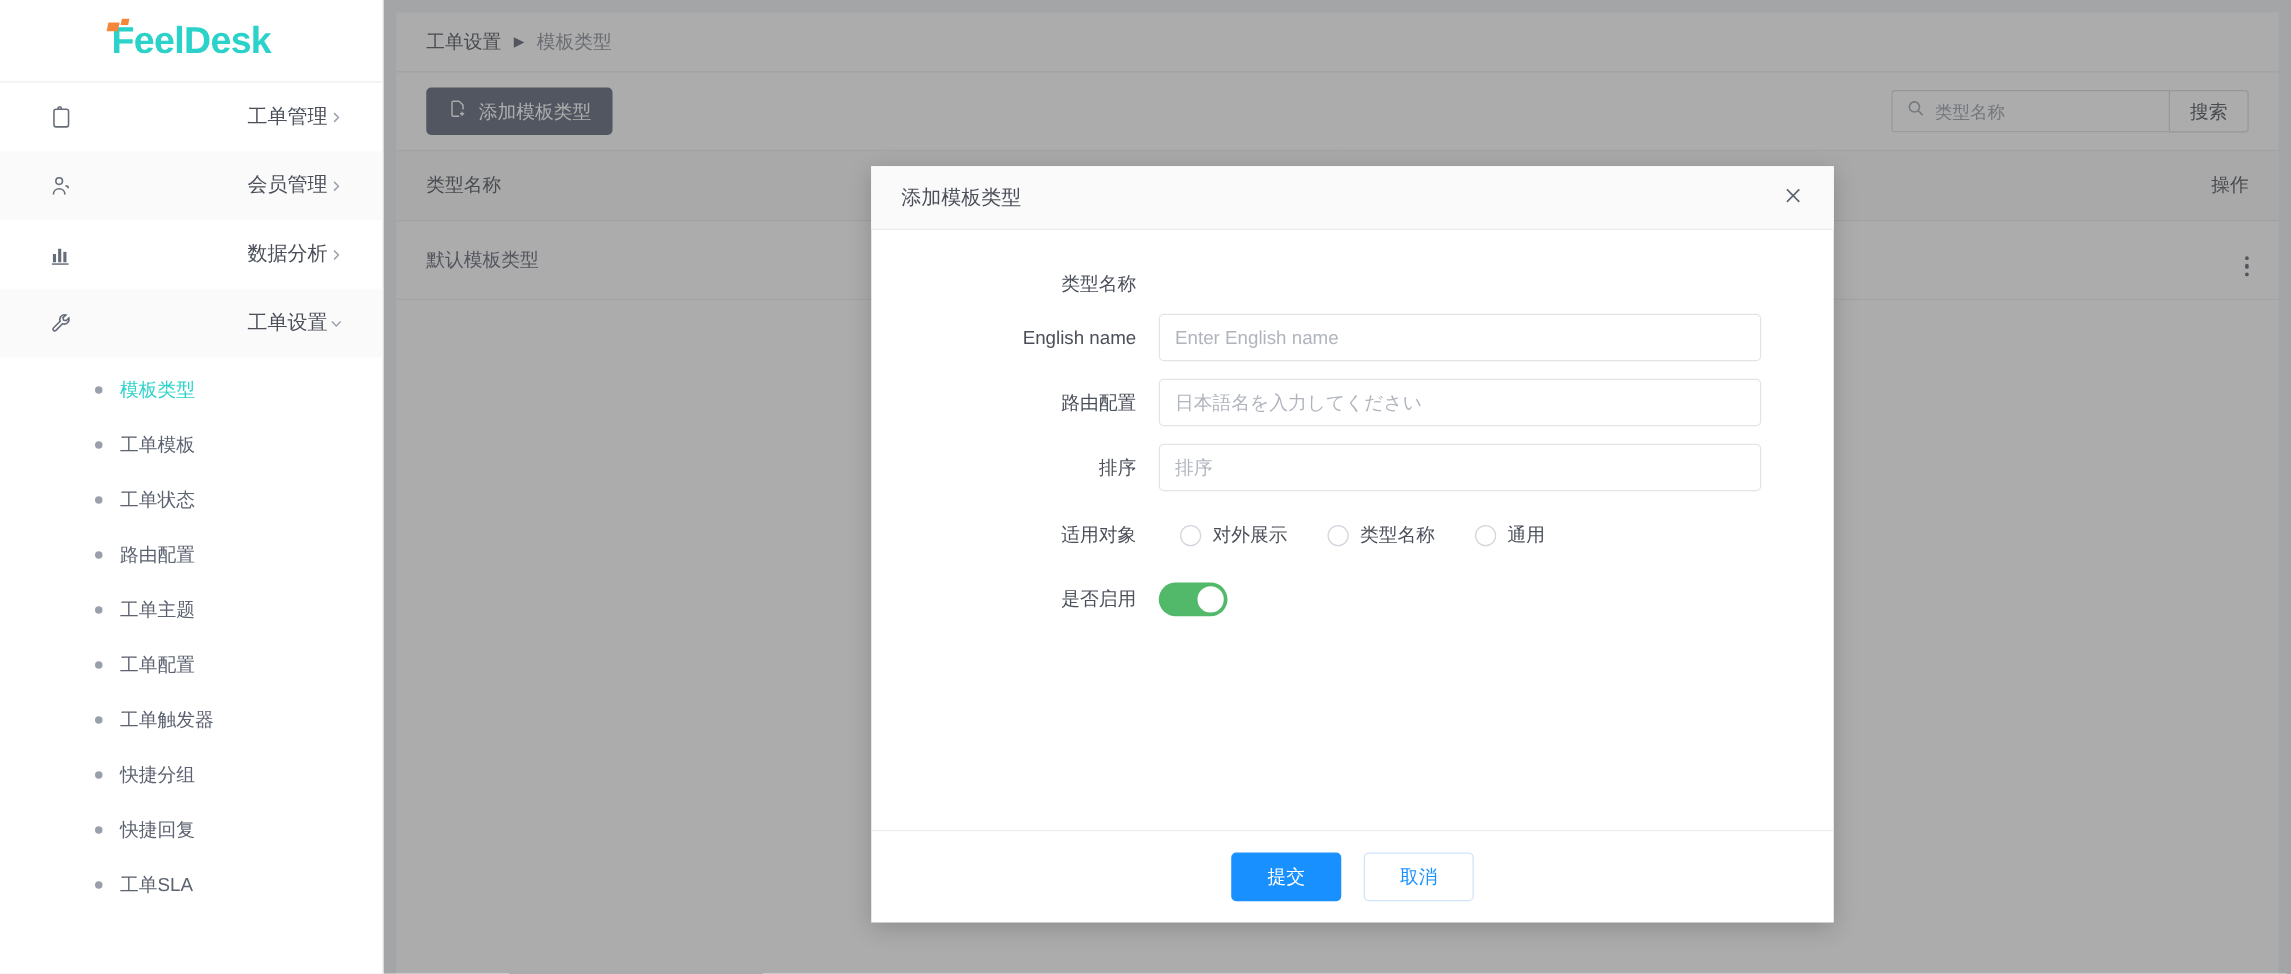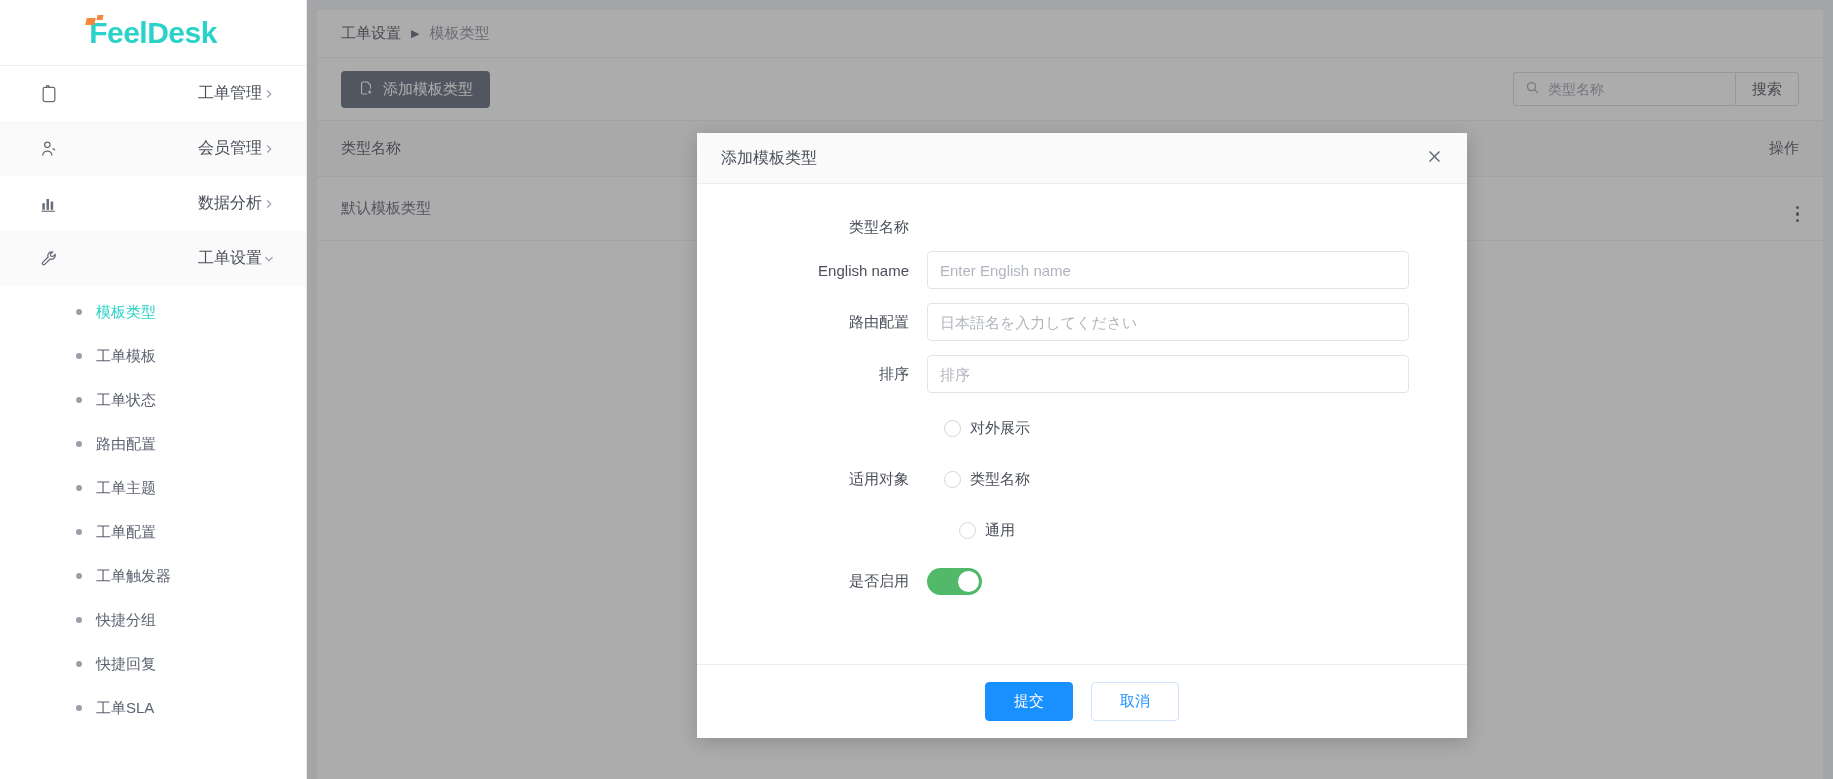--- a/index.html
+++ b/index.html
@@ -146,21 +146,21 @@
   .form-label {
     width: 230px; flex: 0 0 230px; text-align: right;
     padding-right: 18px; font-size: 15px; color: #4a4f59;
   }
   .form-input {
     flex: 1; height: 38px; border: 1px solid #e2e4e8; border-radius: 4px;
     padding: 0 12px; font-size: 15px; color: #333;
     outline: none; background: #fff; font-family: inherit;
   }
   .form-input::placeholder { color: #b0b5bd; }
-  .radio-group { display: flex; align-items: center; gap: 32px; flex-direction: column; }
+  .radio-group { display: flex; align-items: center; gap: 32px; }
   .radio-opt { display: flex; align-items: center; gap: 9px; cursor: pointer; }
   .radio-circle {
     width: 17px; height: 17px; border-radius: 50%;
     border: 1px solid #d3d6dc; background: #fff; flex: 0 0 17px;
   }
   .radio-label { font-size: 15px; color: #4a4f59; }
   .switch {
     width: 55px; height: 27px; border-radius: 14px; background: #52b96a;
     position: relative; cursor: pointer; flex: 0 0 55px;
   }

